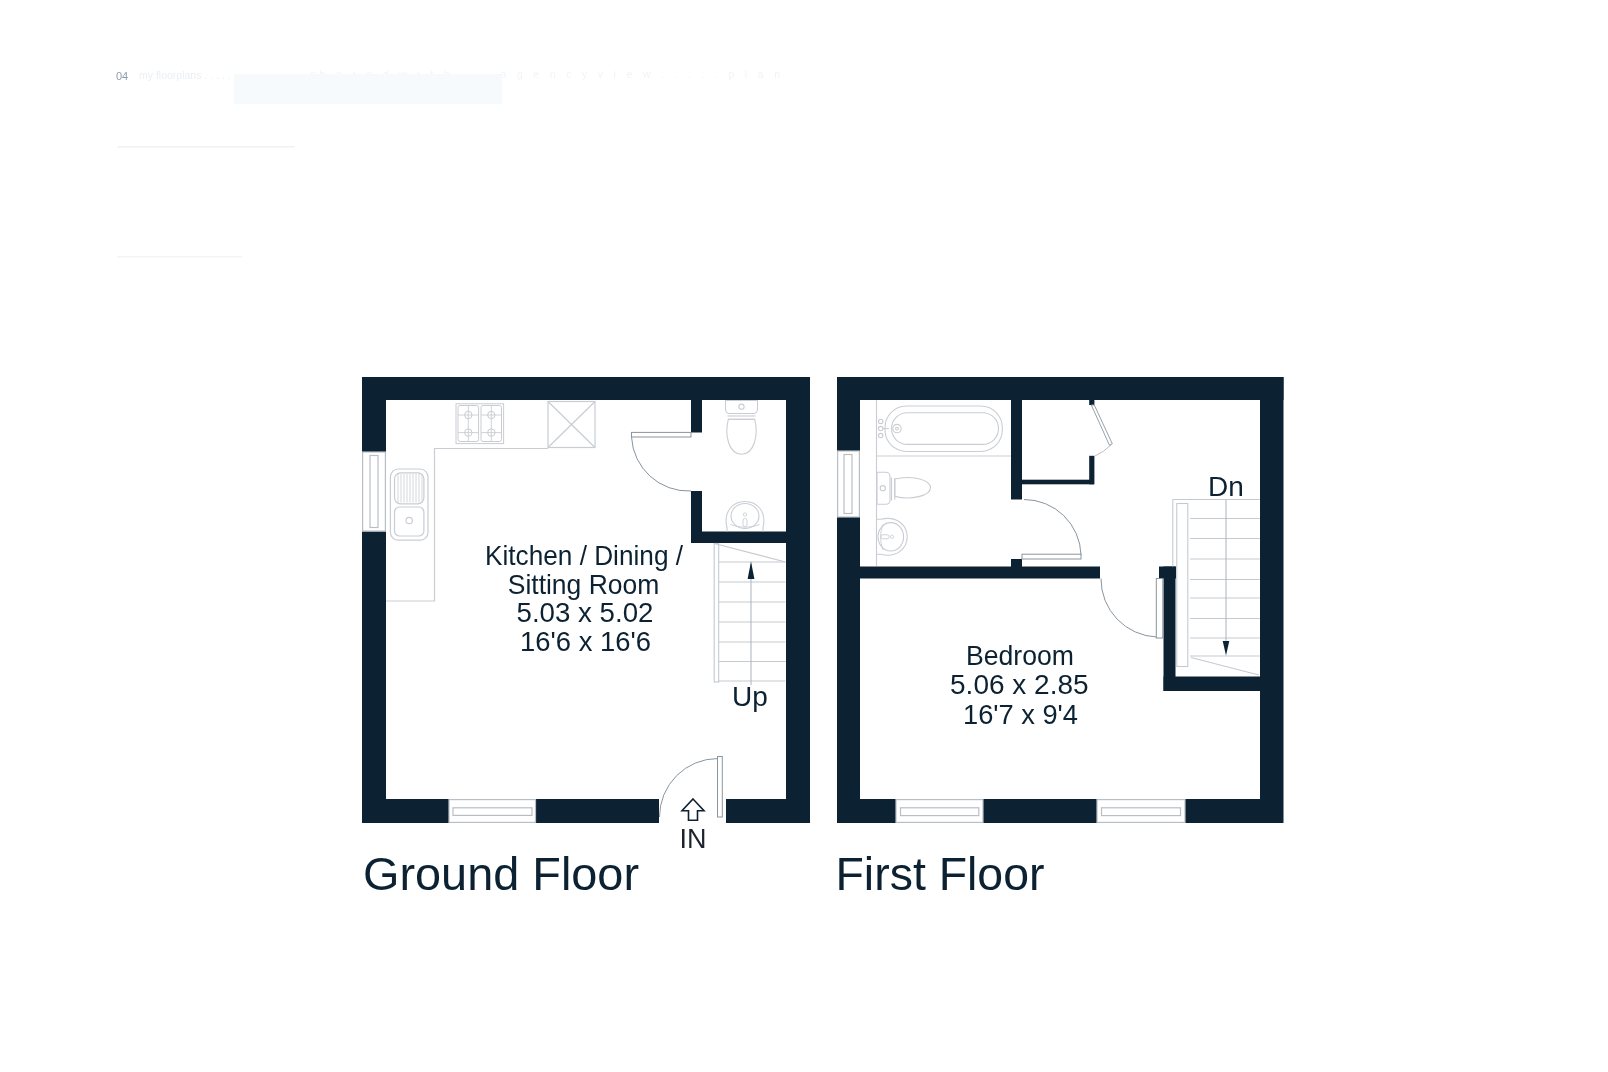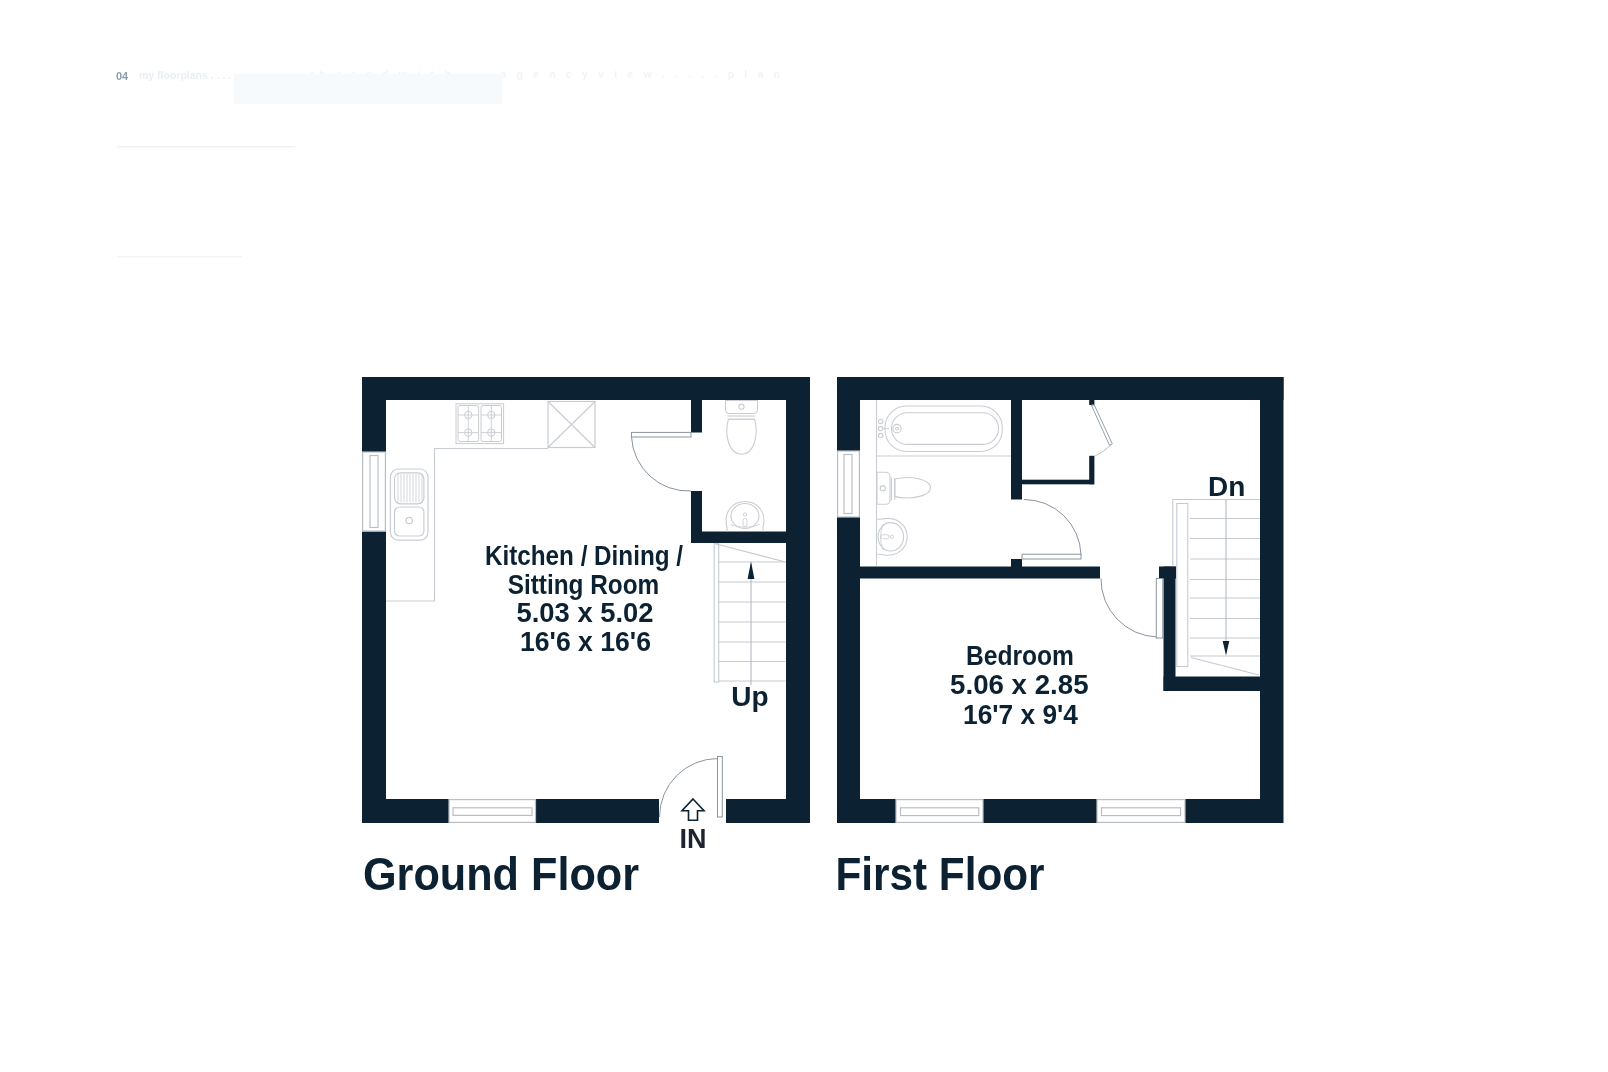--- a/index.html
+++ b/index.html
@@ -1,16 +1,16 @@
 <!DOCTYPE html>
 <html><head>
 <meta charset="utf-8">
 <style>
   html,body{margin:0;padding:0;background:#ffffff;}
-  #stage{position:relative;width:1440px;height:1072px;background:#fca5a5;overflow:hidden;font-weight:bold;}
+  #stage{position:relative;width:1440px;height:1072px;background:#fca5a5;overflow:hidden;}
   svg text{font-family:"Liberation Sans", sans-serif;}
 </style>
 </head>
 <body>
 <div id="stage">
 <svg width="1608" height="1072" viewBox="0 0 1608 1072">
   <defs></defs>
 
   <rect x="0" y="0" width="1608" height="1072" fill="#ffffff"></rect>
 

